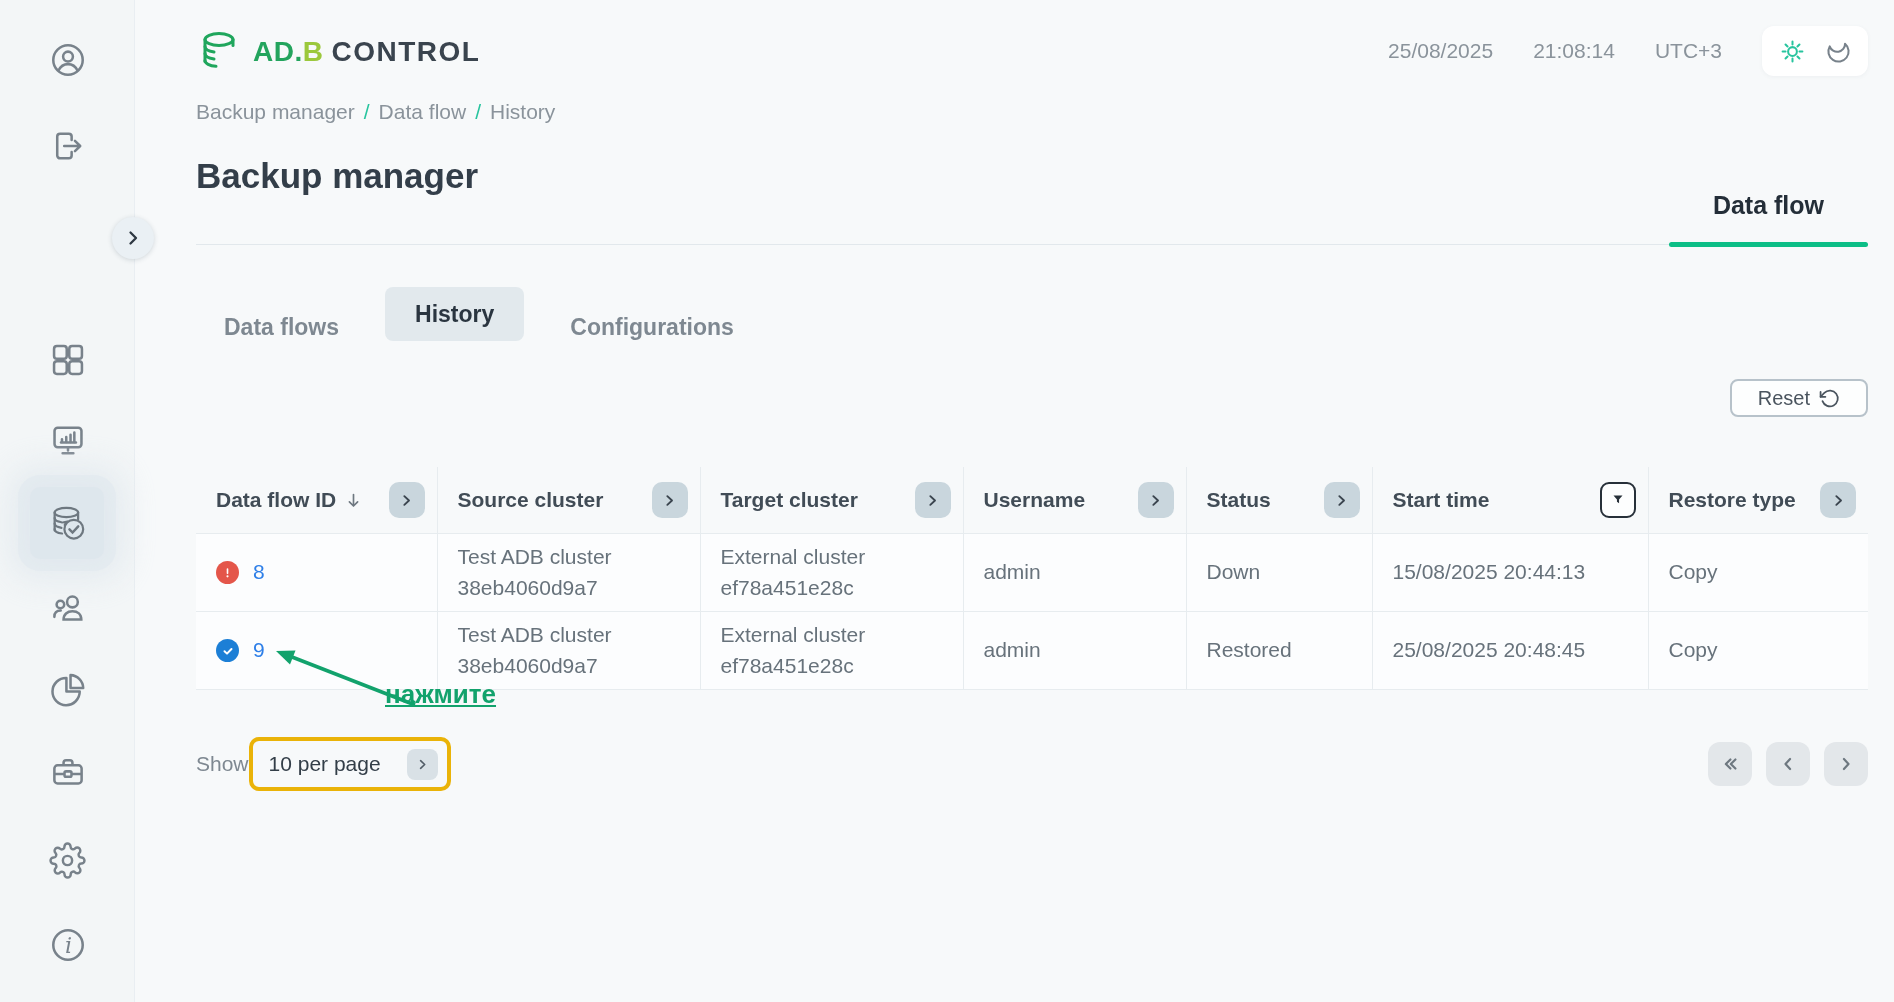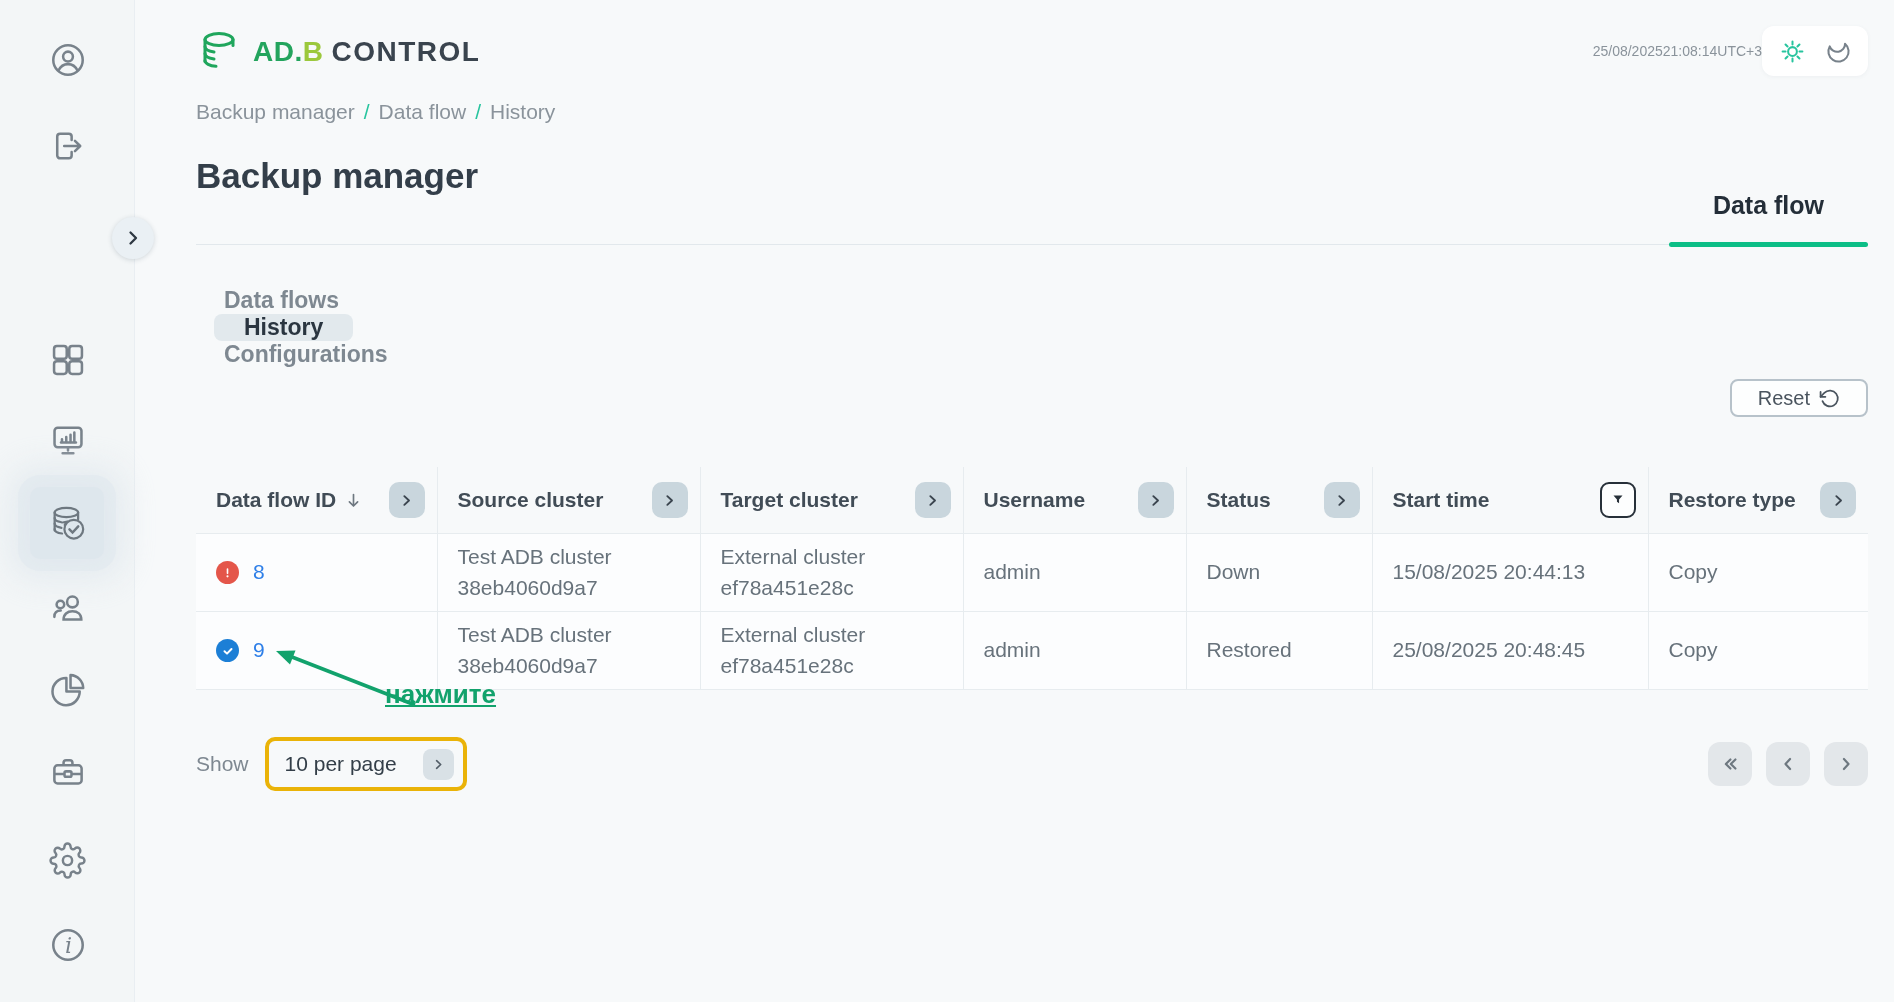--- a/index.html
+++ b/index.html
@@ -20,41 +20,41 @@
 
   
   .main{position:absolute;left:135px;top:0;width:1759px;height:1002px;}
   .inner{margin:0 26px 0 61px;}
 
   .topbar{display:flex;justify-content:space-between;align-items:flex-end;padding-top:24px;height:52px;}
   .logo{display:flex;align-items:center;gap:9px;}
   .logo-text{font-size:28px;font-weight:bold;letter-spacing:.5px;}
   .logo-ad{color:#23A45D;} .logo-b{color:#9BC83C;}
   .logo-control{color:#3A444E;letter-spacing:1.5px;margin-left:8px;}
-  .topright{display:flex;align-items:center;color:#8A939B;font-size:14px;}
+  .topright{display:flex;align-items:center;gap:40px;color:#8A939B;font-size:21px;}
   .theme-toggle{width:106px;height:50px;background:#FFFFFF;border-radius:12px;
                 display:flex;align-items:center;justify-content:center;gap:18px;
                 box-shadow:0 1px 4px rgba(60,80,100,.06);}
   .theme-toggle button{background:none;border:none;padding:0;width:28px;height:28px;cursor:pointer;
                 display:flex;align-items:center;justify-content:center;}
 
   .breadcrumb{margin-top:24px;font-size:21px;color:#8A939B;display:flex;gap:9px;align-items:center;}
   .breadcrumb .sep{color:#27C49E;}
   .breadcrumb .crumb{cursor:pointer;}
 
   .title-row{margin-top:30px;height:90px;display:flex;justify-content:space-between;
              align-items:flex-end;border-bottom:1px solid #E2E8EC;position:relative;}
   .page-title{font-size:35px;font-weight:bold;color:#333E49;align-self:flex-start;margin:2px 0 0 0;}
   .tabs{display:flex;align-items:flex-end;}
   .tab{padding:0 44px 24px;font-size:25px;font-weight:bold;color:#9AA2AA;position:relative;cursor:pointer;}
   .tab.active{color:#242E38;}
   .tab.active::after{content:"";position:absolute;left:0;right:0;bottom:-3px;height:5px;
                      background:#0CBE86;border-radius:3px;}
 
-  .subtabs{margin-top:42px;display:flex;align-items:flex-start;height:54px;flex-direction:column;}
+  .subtabs{margin-top:42px;display:flex;align-items:flex-end;height:54px;}
   .subtab{padding:0 28px;font-size:23px;font-weight:bold;color:#7E8891;cursor:pointer;}
   .subtab.active{background:#E2E9ED;border-radius:8px;color:#2A3540;height:54px;
                  display:flex;align-items:center;padding:0 30px;margin:0 18px;}
 
   .reset-row{margin-top:38px;display:flex;justify-content:flex-end;}
   .reset-btn{height:38px;padding:0 26px;border:2px solid #B7C2CA;border-radius:8px;background:#FDFEFE;
              color:#4A545E;font-size:20px;display:flex;align-items:center;gap:9px;cursor:pointer;
              font-family:inherit;}
 
   
@@ -72,21 +72,21 @@
      border-right:1px solid #E7ECEF;border-bottom:1px solid #E7ECEF;line-height:1.45;}
   td:last-child{border-right:none;}
   .id-cell{display:flex;align-items:center;gap:14px;}
   .id-link{color:#2E7FE8;cursor:pointer;}
   .st-ic{width:23px;height:23px;border-radius:50%;display:flex;align-items:center;justify-content:center;flex:none;}
   .st-error{background:#E4564A;}
   .st-ok{background:#1C7FD6;}
 
   
   .pager{margin-top:47px;display:flex;justify-content:space-between;align-items:center;}
-  .pager-left{display:flex;align-items:center;gap:16px;color:#7E8891;font-size:21px;}
+  .pager-left{display:flex;align-items:center;color:#7E8891;font-size:21px;}
   .page-size{height:46px;border:4px solid #eab308;border-radius:10px;display:flex;align-items:center;
              gap:26px;padding:0 9px 0 16px;cursor:pointer;background:transparent;}
   .page-size .val{color:#333E48;font-size:21px;}
   .mini-btn{width:31px;height:31px;border:none;border-radius:8px;background:#D9E1E6;color:#515C66;
             display:flex;align-items:center;justify-content:center;cursor:pointer;}
   .pager-right{display:flex;gap:14px;}
   .pg-btn{width:44px;height:44px;border:none;border-radius:12px;background:#E3E7EA;color:#6E7880;
           display:flex;align-items:center;justify-content:center;cursor:pointer;}
 
   

